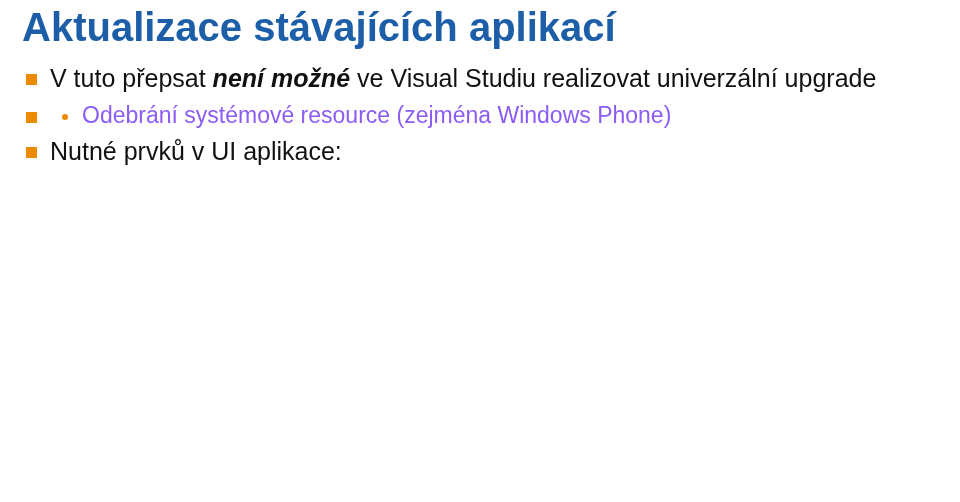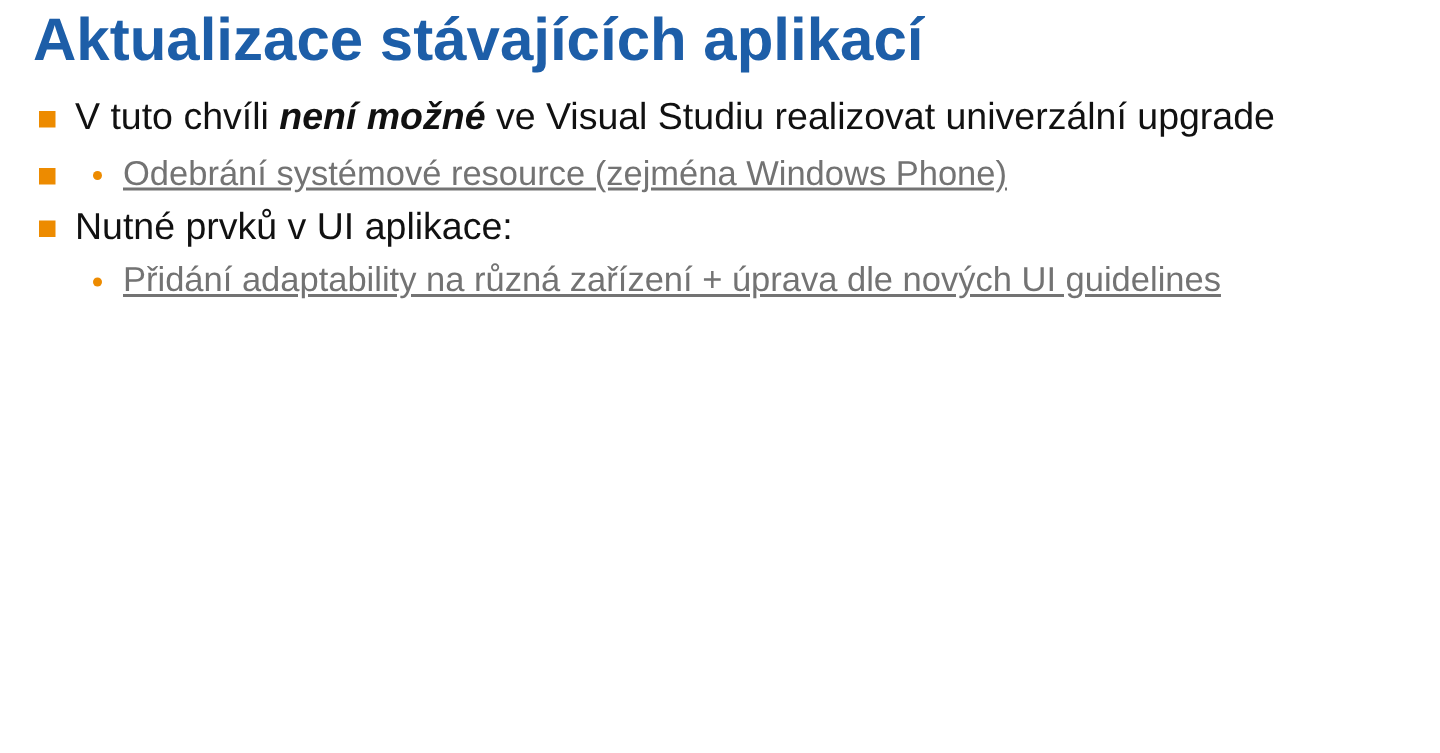--- a/index.html
+++ b/index.html
@@ -50,22 +50,21 @@
     list-style: none;
     margin: 2px 0 4px 0;
     padding: 0;
   }
   ul.level2 > li {
     position: relative;
     padding-left: 24px;
     margin: 0 0 2px 8px;
     font-size: 23px;
     line-height: 1.35;
-    color: #737373;
-    text-decoration: underline;
+    color: #8b5cf6;
   }
   ul.level2 > li::before {
     content: "";
     position: absolute;
     left: 4px;
     top: 14px;
     width: 6px;
     height: 6px;
     border-radius: 50%;
     background: #ed8b00;
@@ -76,31 +75,26 @@
   }
 </style>
 </head>
 <body>
 
 <div class="slide">
   <h1 class="title">Aktualizace stávajících aplikací</h1>
 
   <ul class="level1">
     <li>
-      <span>V tuto chvíli </span><span class="bold">není možné</span><span> ve Visual Studiu realizovat univerzální upgrade</span>
+      <span>V tuto přepsat </span><span class="bold">není možné</span><span> ve Visual Studiu realizovat univerzální upgrade</span>
     </li>
     <li>
       <ul class="level2">
         <li>
           <span>Odebrání systémové resource (zejména Windows Phone)</span>
         </li>
       </ul>
     </li>
     <li>
       <span>Nutné prvků v UI aplikace:</span>
-      <ul class="level2">
-        <li>
-          <span>Přidání adaptability na různá zařízení + úprava dle nových UI guidelines</span>
-        </li>
-      </ul>
     </li>
   </ul>
 </div>
 
 </body></html>

